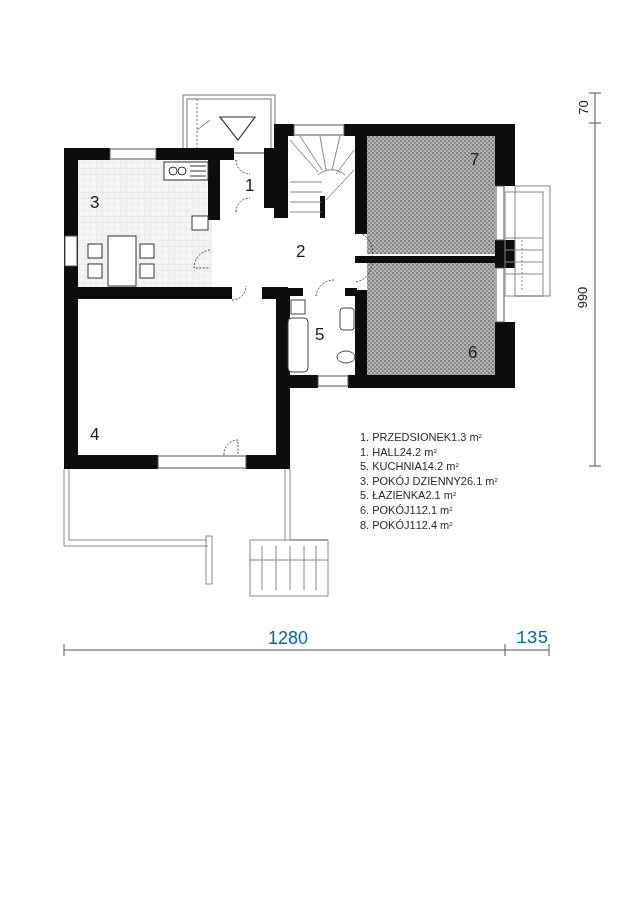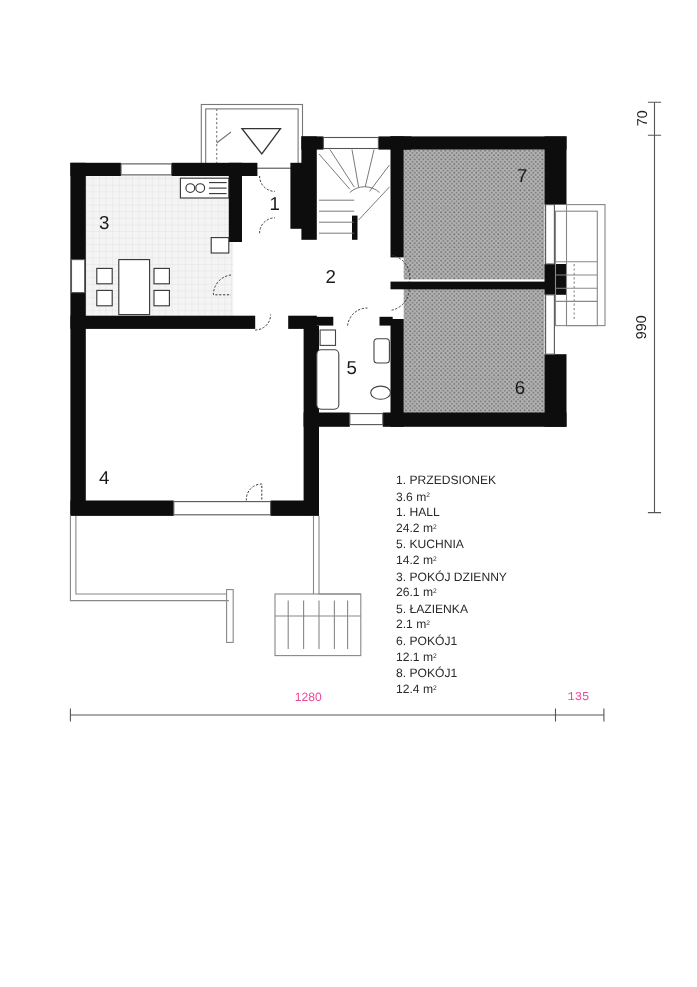--- a/index.html
+++ b/index.html
@@ -1,22 +1,22 @@
 <!DOCTYPE html>
 <html><head>
 <meta charset="utf-8">
 <style>
   html, body { margin: 0; padding: 0; background: #ffffff; }
   body { width: 634px; height: 897px; position: relative; overflow: hidden; font-family: "Liberation Sans", sans-serif; color: #222; }
   .plan { position: absolute; left: 0; top: 0; width: 634px; height: 897px; }
   .room-label { position: absolute; font-size: 17px; color: #1a1a1a; font-family: "Liberation Sans", sans-serif; }
   .legend { position: absolute; left: 360px; top: 430px; font-size: 11px; line-height: 14.6px; color: #2a2a2a; }
-  .legend-row { display: flex; width: 178px; justify-content: flex-start; flex-direction: column; }
+  .legend-row { display: flex; width: 178px; justify-content: flex-start; }
   .legend-area sup { font-size: 6px; vertical-align: top; position: relative; top: -1px; }
-  .dim-label { position: absolute; font-size: 11px; color: #ec4899; }
+  .dim-label { position: absolute; font-size: 18px; color: #0369a1; }
   .dim-v { position: absolute; font-size: 13px; color: #222; transform: rotate(-90deg); transform-origin: center center; }
 </style>
 </head>
 <body>
 
 <svg class="plan" viewBox="0 0 634 897" width="634" height="897" xmlns="http://www.w3.org/2000/svg">
   <defs>
     <pattern id="hatch" width="4" height="4" patternUnits="userSpaceOnUse">
       <rect width="4" height="4" fill="#b4b4b4"></rect>
       <circle cx="1" cy="1" r="0.9" fill="#6e6e6e"></circle>
@@ -175,21 +175,21 @@
 <span class="room-label" style="left:296px;top:242px;">2</span>
 <span class="room-label" style="left:90px;top:193px;">3</span>
 <span class="room-label" style="left:90px;top:425px;">4</span>
 <span class="room-label" style="left:315px;top:325px;">5</span>
 <span class="room-label" style="left:468px;top:343px;">6</span>
 <span class="room-label" style="left:470px;top:150px;">7</span>
 
 <div class="legend">
   <div class="legend-row">
       <span>1. PRZEDSIONEK</span>
-      <span class="legend-area"><span>3.6 m</span><sup>2</sup></span>
+      <span class="legend-area"><span>1.3 m</span><sup>2</sup></span>
     </div>
   <div class="legend-row">
       <span>1. HALL</span>
       <span class="legend-area"><span>24.2 m</span><sup>2</sup></span>
     </div>
   <div class="legend-row">
       <span>5. KUCHNIA</span>
       <span class="legend-area"><span>14.2 m</span><sup>2</sup></span>
     </div>
   <div class="legend-row">

